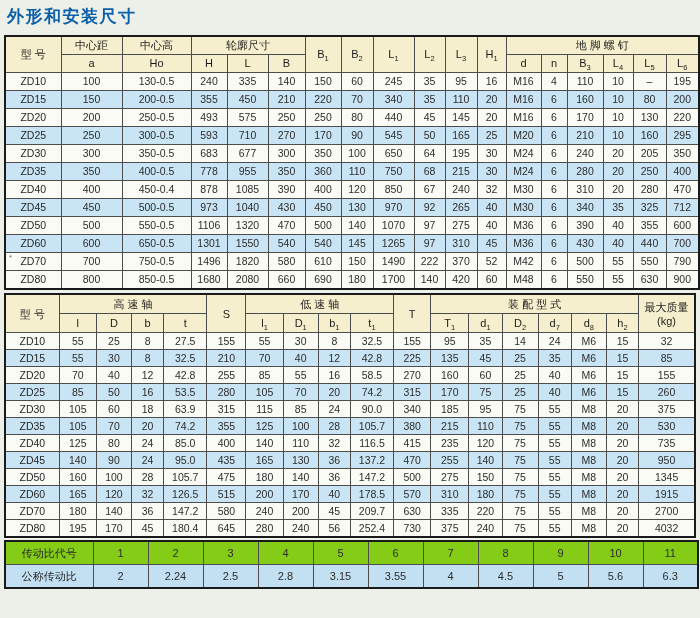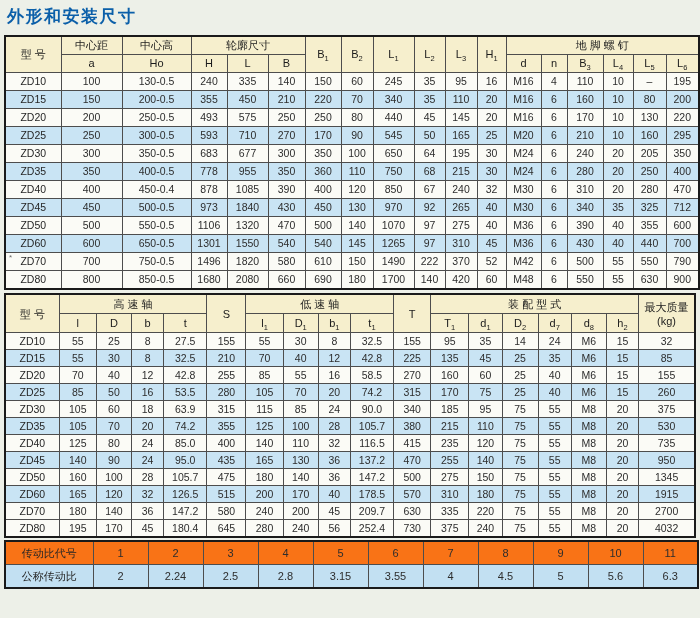--- a/index.html
+++ b/index.html
@@ -32,21 +32,21 @@
   #dim-table-bottom thead th{height:18px;line-height:14px;}
   tr.b td{background:#c9e4f4;}
   td.c0{color:#262626;}
   sub{font-size:7.5px;line-height:0;}
   td.rel{position:relative;}
   .mark{
     position:absolute;left:3px;top:0px;font-size:8px;color:#6a6a6a;line-height:10px;
   }
   #ratio-table{margin-top:2px;}
   #ratio-table td{height:22px;line-height:22px;font-size:11px;}
-  #ratio-table tr.cream td{background:#f97316;}
+  #ratio-table tr.cream td{background:#84cc16;}
   #ratio-table tr.blue td{background:#c2e0f2;}
   .tbl-gap{height:3px;}
 </style>
 </head>
 <body>
 
 <div class="wrap">
 
   <div class="sec-title">外形和安装尺寸</div>
 
@@ -238,21 +238,21 @@
           <td>310</td>
           <td>20</td>
           <td>280</td>
           <td>470</td>
         </tr>
         <tr class="b">
           <td class="c0">ZD45</td>
           <td>450</td>
           <td>500-0.5</td>
           <td>973</td>
-          <td>1840</td>
+          <td>1040</td>
           <td>430</td>
           <td>450</td>
           <td>130</td>
           <td>970</td>
           <td>92</td>
           <td>265</td>
           <td>40</td>
           <td>M30</td>
           <td>6</td>
           <td>340</td>

